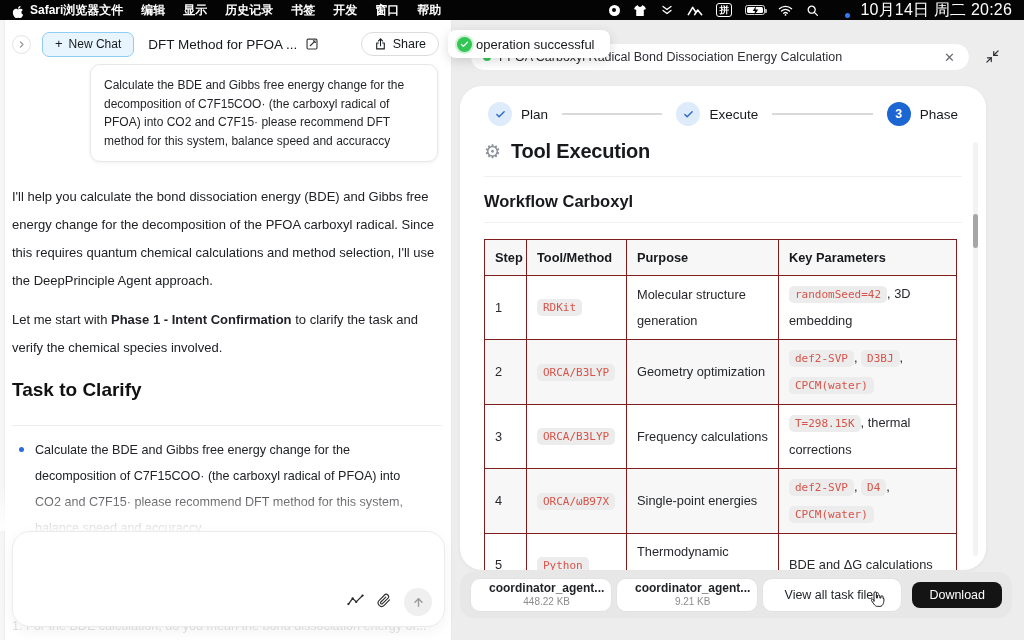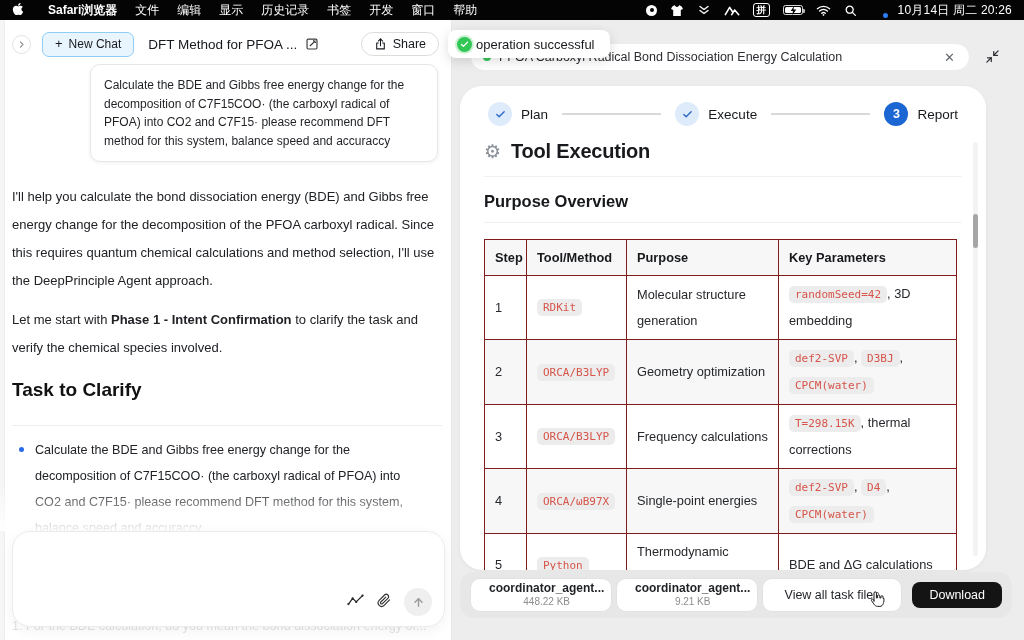--- a/index.html
+++ b/index.html
@@ -2,36 +2,36 @@
 <html><head>
 <meta charset="utf-8">
 <style>
   * { box-sizing: border-box; margin: 0; padding: 0; }
   html,body { width:1024px; height:640px; overflow:hidden; }
   body { font-family:"Liberation Sans", sans-serif; background:#ededed; position:relative; color:#1c1c1e; }
 
   
   #menubar { position:absolute; top:0; left:0; right:0; height:20px; background:#040404; color:#fff;
              display:flex; align-items:center; padding:0 12px; font-size:12px; z-index:100; }
-  #menubar .mb-left { display:flex; align-items:flex-start; gap:18px; }
+  #menubar .mb-left { display:flex; align-items:flex-end; }
   #menubar .app-name { font-weight:700; margin-left:6px; }
-  #menubar .mb-menus { display:flex; gap:18px; font-weight:400; }
+  #menubar .mb-menus { display:flex; gap:18px; font-weight:700; }
   #menubar .mb-right { margin-left:auto; display:flex; align-items:center; gap:13px; }
   #menubar svg { display:block; }
   .ime-badge { border:1.2px solid #fff; border-radius:3px; font-size:9.5px; font-weight:700; padding:0.5px 2.5px; line-height:1.2; }
   .battery { position:relative; width:20px; height:10px; border:1px solid rgba(255,255,255,.85); border-radius:2.5px; }
   .battery::after { content:""; position:absolute; right:-3px; top:2.5px; width:2px; height:4px; background:rgba(255,255,255,.7); border-radius:0 1px 1px 0; }
   .battery .fill { position:absolute; inset:1px; background:#fff; border-radius:1.5px; }
   .battery .bolt { position:absolute; left:6px; top:0; color:#000; font-size:9px; line-height:9px; z-index:2; }
   .record-dot { width:11px; height:11px; background:#fff; border-radius:50%; position:relative; }
   .record-dot::after { content:""; position:absolute; left:3.5px; top:3.5px; width:4px; height:4px; background:#040404; border-radius:50%; }
   .cc-icon { position:relative; width:15px; height:11px; }
   .cc-icon .bar { width:14px; height:4px; background:#fff; border-radius:2px; margin-bottom:2.5px; }
   .cc-icon .dot { position:absolute; right:-3px; bottom:-2px; width:5px; height:5px; background:#2e7cf6; border-radius:50%; }
-  .mb-datetime { font-size:12px; font-weight:500; letter-spacing:.2px; }
+  .mb-datetime { font-size:16px; font-weight:500; letter-spacing:.2px; }
 
   
   #left-panel { position:absolute; top:20px; left:0; width:452px; bottom:0; background:#fff; border-right:1px solid #e9e9e9; }
   #left-edge { position:absolute; top:0; bottom:0; left:0; width:5px; background:#f6f6f6; border-right:1px solid #ededed; }
   #left-header { position:absolute; top:9px; left:12px; right:12px; height:30px; display:flex; align-items:center; }
   .nav-circle { width:19px; height:19px; border:1px solid #e3e3e3; border-radius:50%; display:flex; align-items:center; justify-content:center; color:#8f8f8f; background:#fff; }
   .new-chat-btn { margin-left:11px; display:flex; align-items:center; gap:6px; background:#e9f5fe; border:1px solid #8fcdf5;
                   color:#16191d; font-size:12px; font-weight:500; border-radius:7px; padding:4.5px 12px; }
   .new-chat-btn .plus { font-size:13px; font-weight:400; line-height:10px; }
   .conv-title { margin-left:14px; font-size:13.5px; color:#16191d; white-space:nowrap; }
@@ -297,31 +297,31 @@
         <div class="step-circle done">
           <svg width="11" height="11" viewBox="0 0 24 24" fill="none" stroke="#2d68c8" stroke-width="3" stroke-linecap="round" stroke-linejoin="round">
             <polyline points="20 6 9 17 4 12"></polyline>
           </svg>
         </div>
         <span class="step-label">Execute</span>
       </div>
       <div class="step-line"></div>
       <div class="step">
         <div class="step-circle active">3</div>
-        <span class="step-label">Report</span>
+        <span class="step-label">Phase</span>
       </div>
     </div>
 
   <div class="section-head">
     <span class="gear-glyph">⚙</span>
     <span class="section-title">Tool Execution</span>
   </div>
 
   <div class="subsection-head">
-    <span class="subsection-title">Purpose Overview</span>
+    <span class="subsection-title">Workflow Carboxyl</span>
   </div>
 
   <table id="wf-table">
     <colgroup>
         <col class="col-step">
         <col class="col-tool">
         <col class="col-purpose">
         <col class="col-params">
       </colgroup>
     <thead>

